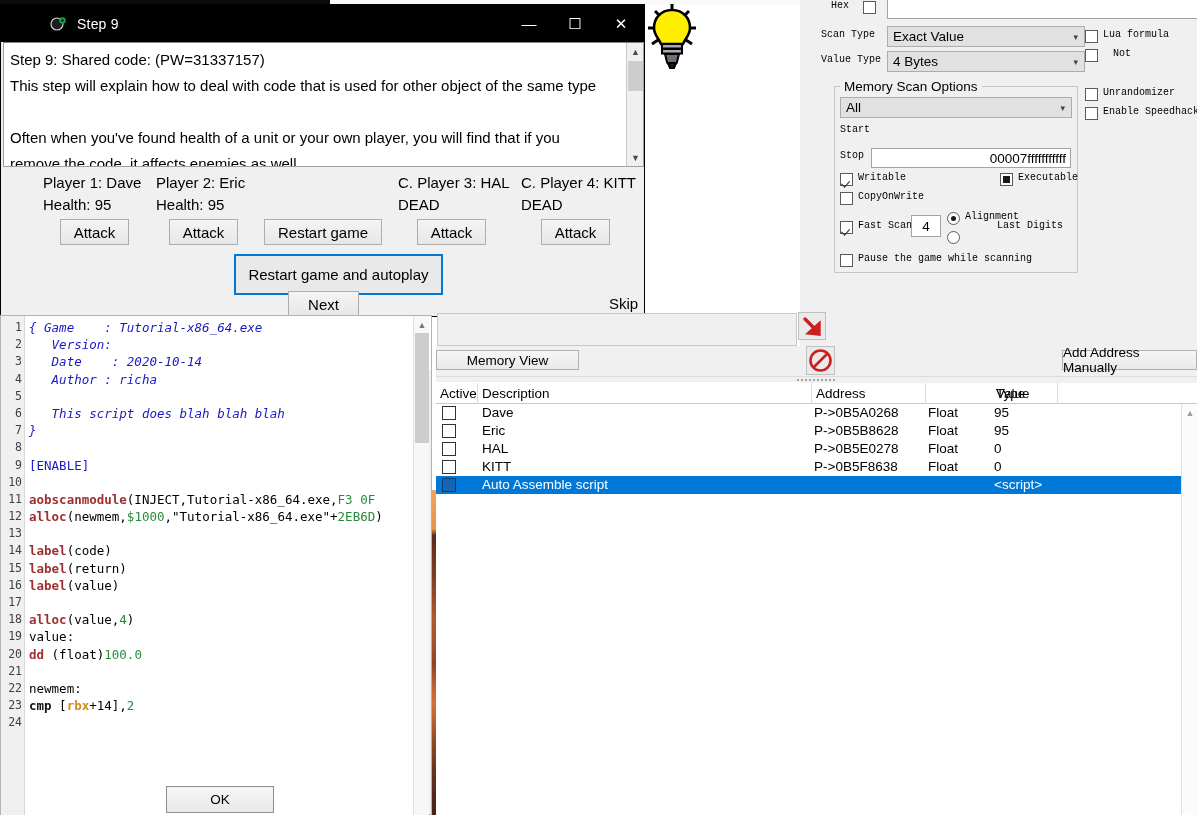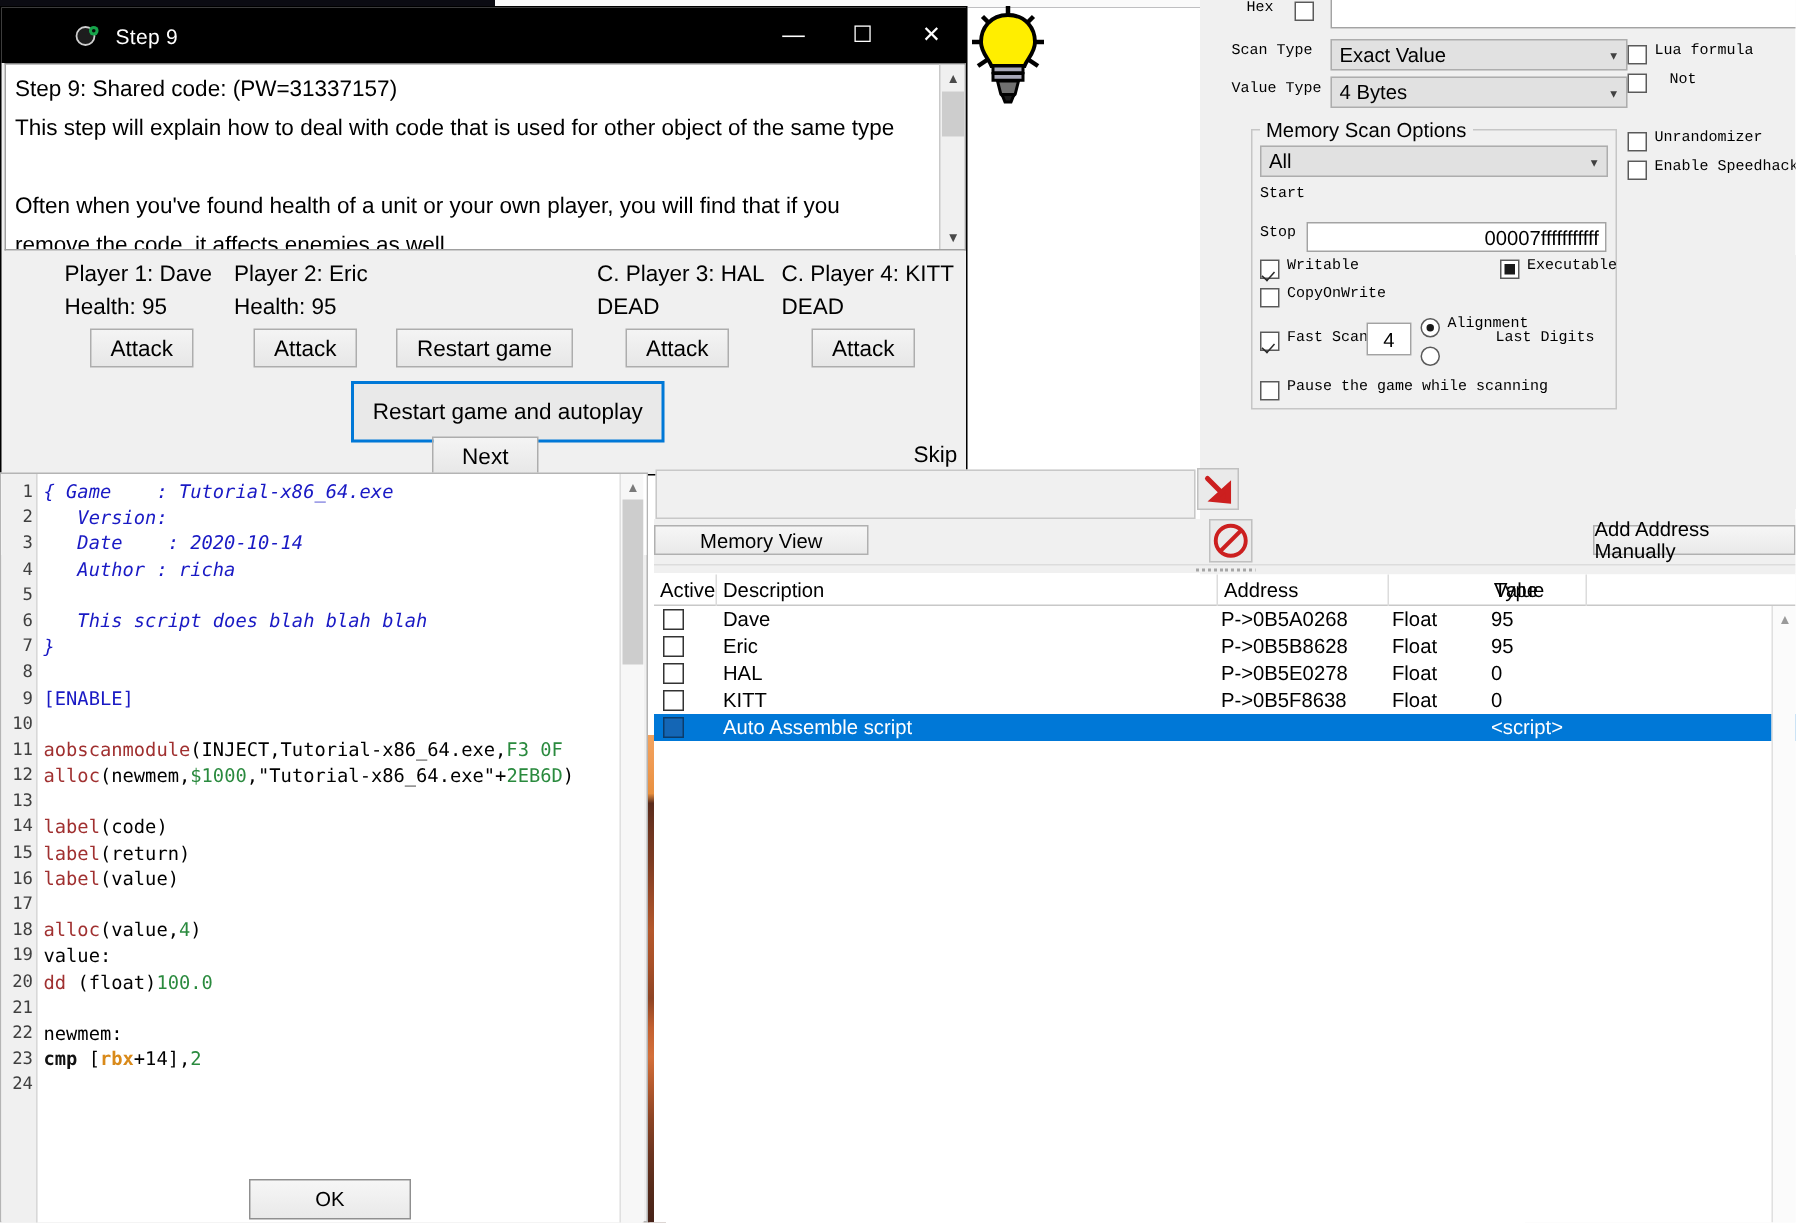--- a/index.html
+++ b/index.html
@@ -122,21 +122,21 @@
   }
   .gutter div { height: 17.2px; line-height: 17.2px; padding-right: 2px; }
   .codelines {
     position: absolute; left: 28px; top: 3px; right: 17px;
     font-family: "DejaVu Sans Mono", monospace;
     font-size: 12.5px; color: #000; white-space: pre;
   }
   .codelines div { height: 17.2px; line-height: 17.2px; }
   .c-comment { color: #1919c4; font-style: italic; }
   .c-dir { color: #1919c4; }
-  .c-fn { color: #a03030; font-weight: normal; }
+  .c-fn { color: #a03030; font-weight: bold; }
   .c-num { color: #2a8a3e; }
   .c-reg { color: #d98a1a; font-weight: bold; }
   .c-kw { color: #111; font-weight: bold; }
 
   
   #ce { position: absolute; left: 800px; top: 0; width: 397px; height: 815px; background: #f0f0f0; }
   .ce-label { position: absolute; font-size: 10px; color: #000; white-space: nowrap; font-family: Liberation Mono, monospace; }
   .ce-combo {
     position: absolute; background: #e1e1e1; border: 1px solid #adadad;
     display: flex; align-items: center; padding-left: 5px;

